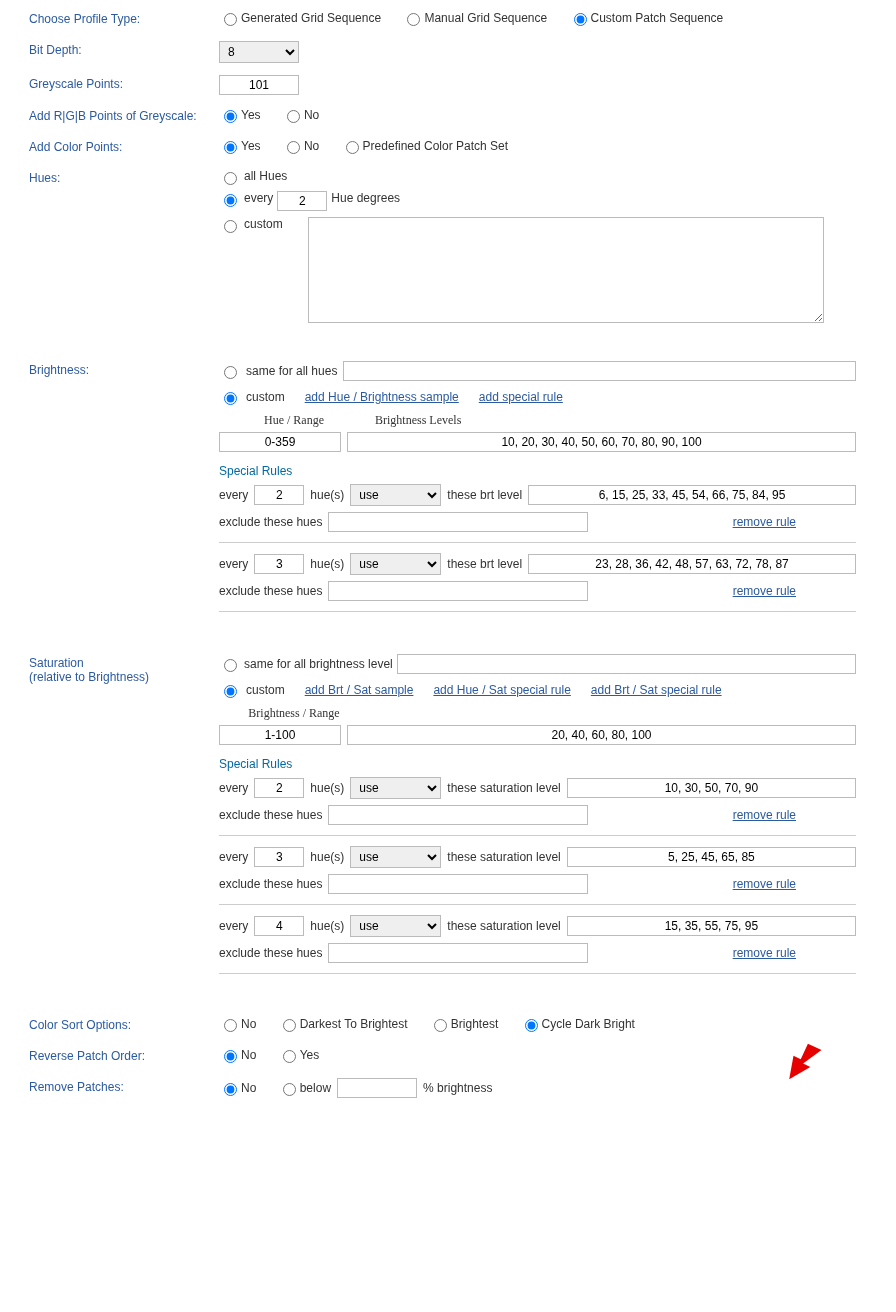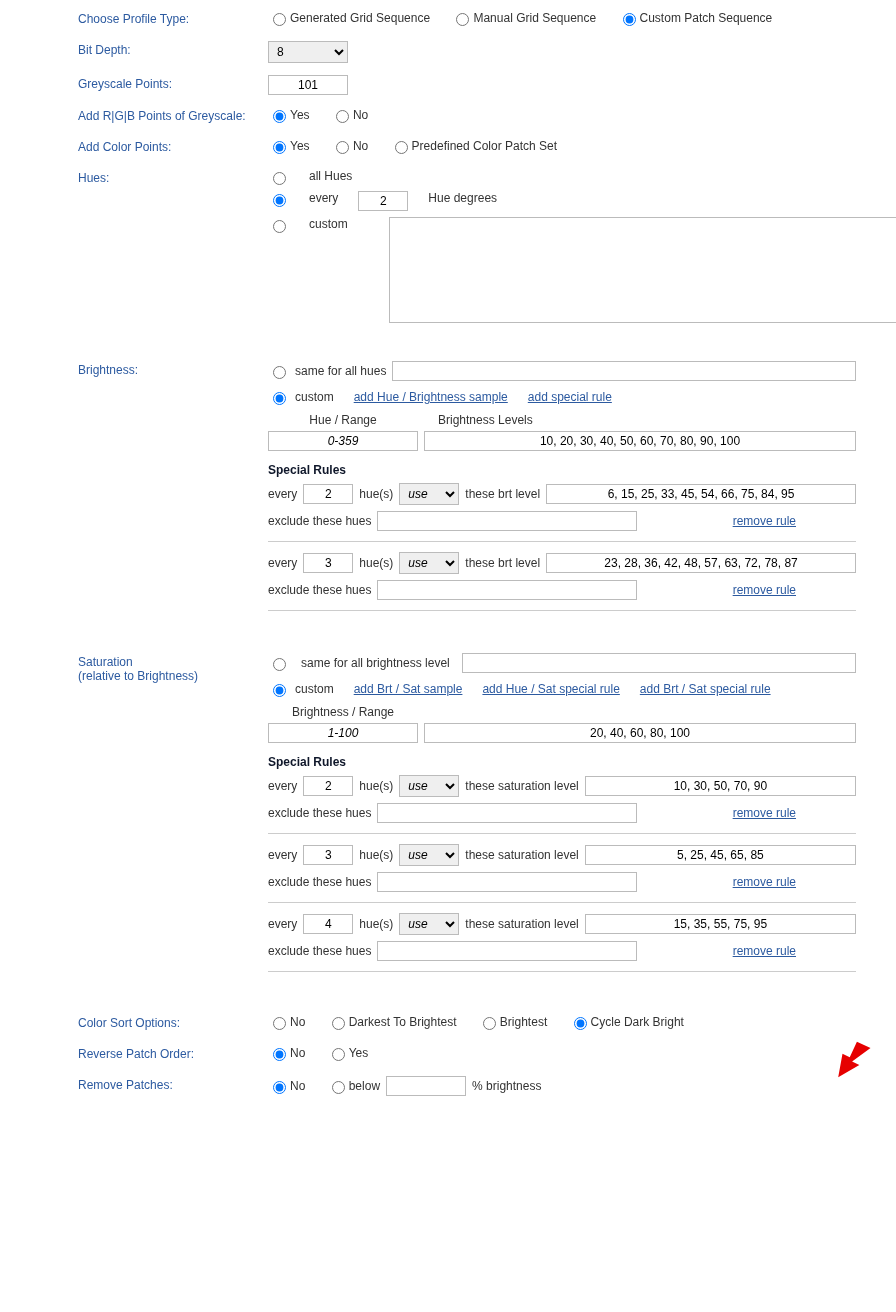--- a/index.html
+++ b/index.html
@@ -10,21 +10,21 @@
     margin: 0;
     padding: 10px 0;
   }
   .form-row {
     display: flex;
     align-items: flex-start;
     margin-bottom: 12px;
   }
   .label-col {
     width: 190px;
-    padding-left: 78px;
+    padding-left: 29px;
     padding-top: 2px;
     color: #2c5aa0;
     flex-shrink: 0;
   }
   .control-col {
     flex: 1;
     padding-right: 40px;
   }
   .radio-group {
     display: inline-flex;
@@ -57,35 +57,33 @@
     width: 50px;
     text-align: center;
   }
   .link {
     color: #2c5aa0;
     text-decoration: underline;
     cursor: pointer;
     margin-right: 20px;
   }
   .subheader {
-    color: #0f172a;
+    color: #0369a1;
     margin: 8px 0 6px 0;
-    font-weight: bold;
   }
   .range-row {
     display: flex;
     gap: 6px;
     margin-bottom: 12px;
   }
   .range-row input {
     text-align: center;
   }
   .hue-range {
-    width: 150px;
-    font-style: italic;
+    width: 122px;
   }
   .levels {
     flex: 1;
   }
   .rule-row {
     display: flex;
     align-items: center;
     gap: 6px;
     margin-bottom: 6px;
     flex-wrap: nowrap;
@@ -107,49 +105,49 @@
     text-decoration: underline;
     cursor: pointer;
     margin-left: auto;
     margin-right: 60px;
   }
   .rule-levels {
     flex: 1;
     text-align: center;
   }
   .use-select {
-    width: 60px;
-    font-style: italic;
+    width: 91px;
   }
   hr.rule-sep {
     border: none;
     border-top: 1px solid #ccc;
     margin: 6px 0 10px 0;
   }
   textarea.custom-hues {
     width: 510px;
     height: 100px;
     border: 1px solid #bbb;
     resize: both;
     font-family: inherit;
     font-size: 12px;
   }
   .hue-opt {
     display: flex;
     align-items: flex-start;
     margin-bottom: 6px;
-    gap: 20px;
+    gap: 4px;
   }
   .same-input {
     flex: 1;
   }
   .col-headers {
     display: flex;
-    gap: 20px;
+    gap: 6px;
     margin-bottom: 4px;
+    font-family: Liberation Serif, serif;
   }
   .col-headers .h1 {
     width: 150px;
     text-align: center;
   }
   .col-headers .h2 {
     flex: 1;
   }
   .arrow-container {
     position: relative;
@@ -309,21 +307,21 @@
 <div style="height:20px"></div>
 
 <div class="form-row">
   <div class="label-col">
     <span>Saturation</span><br>
     <span>(relative to Brightness)</span>
   </div>
   <div class="control-col">
     <div class="radio-line">
       <input type="radio" name="st" style="">
-      <span style="margin:0 12px">same for all brightness level</span>
+      <span style="margin:0 4px">same for all brightness level</span>
       <input type="text" class="same-input" style="">
     </div>
     <div class="radio-line">
       <input type="radio" name="st" checked="" style="">
       <span style="margin:0 20px 0 6px">custom</span>
       <span class="link">add Brt / Sat sample</span>
       <span class="link">add Hue / Sat special rule</span>
       <span class="link">add Brt / Sat special rule</span>
     </div>
     <div class="col-headers">

